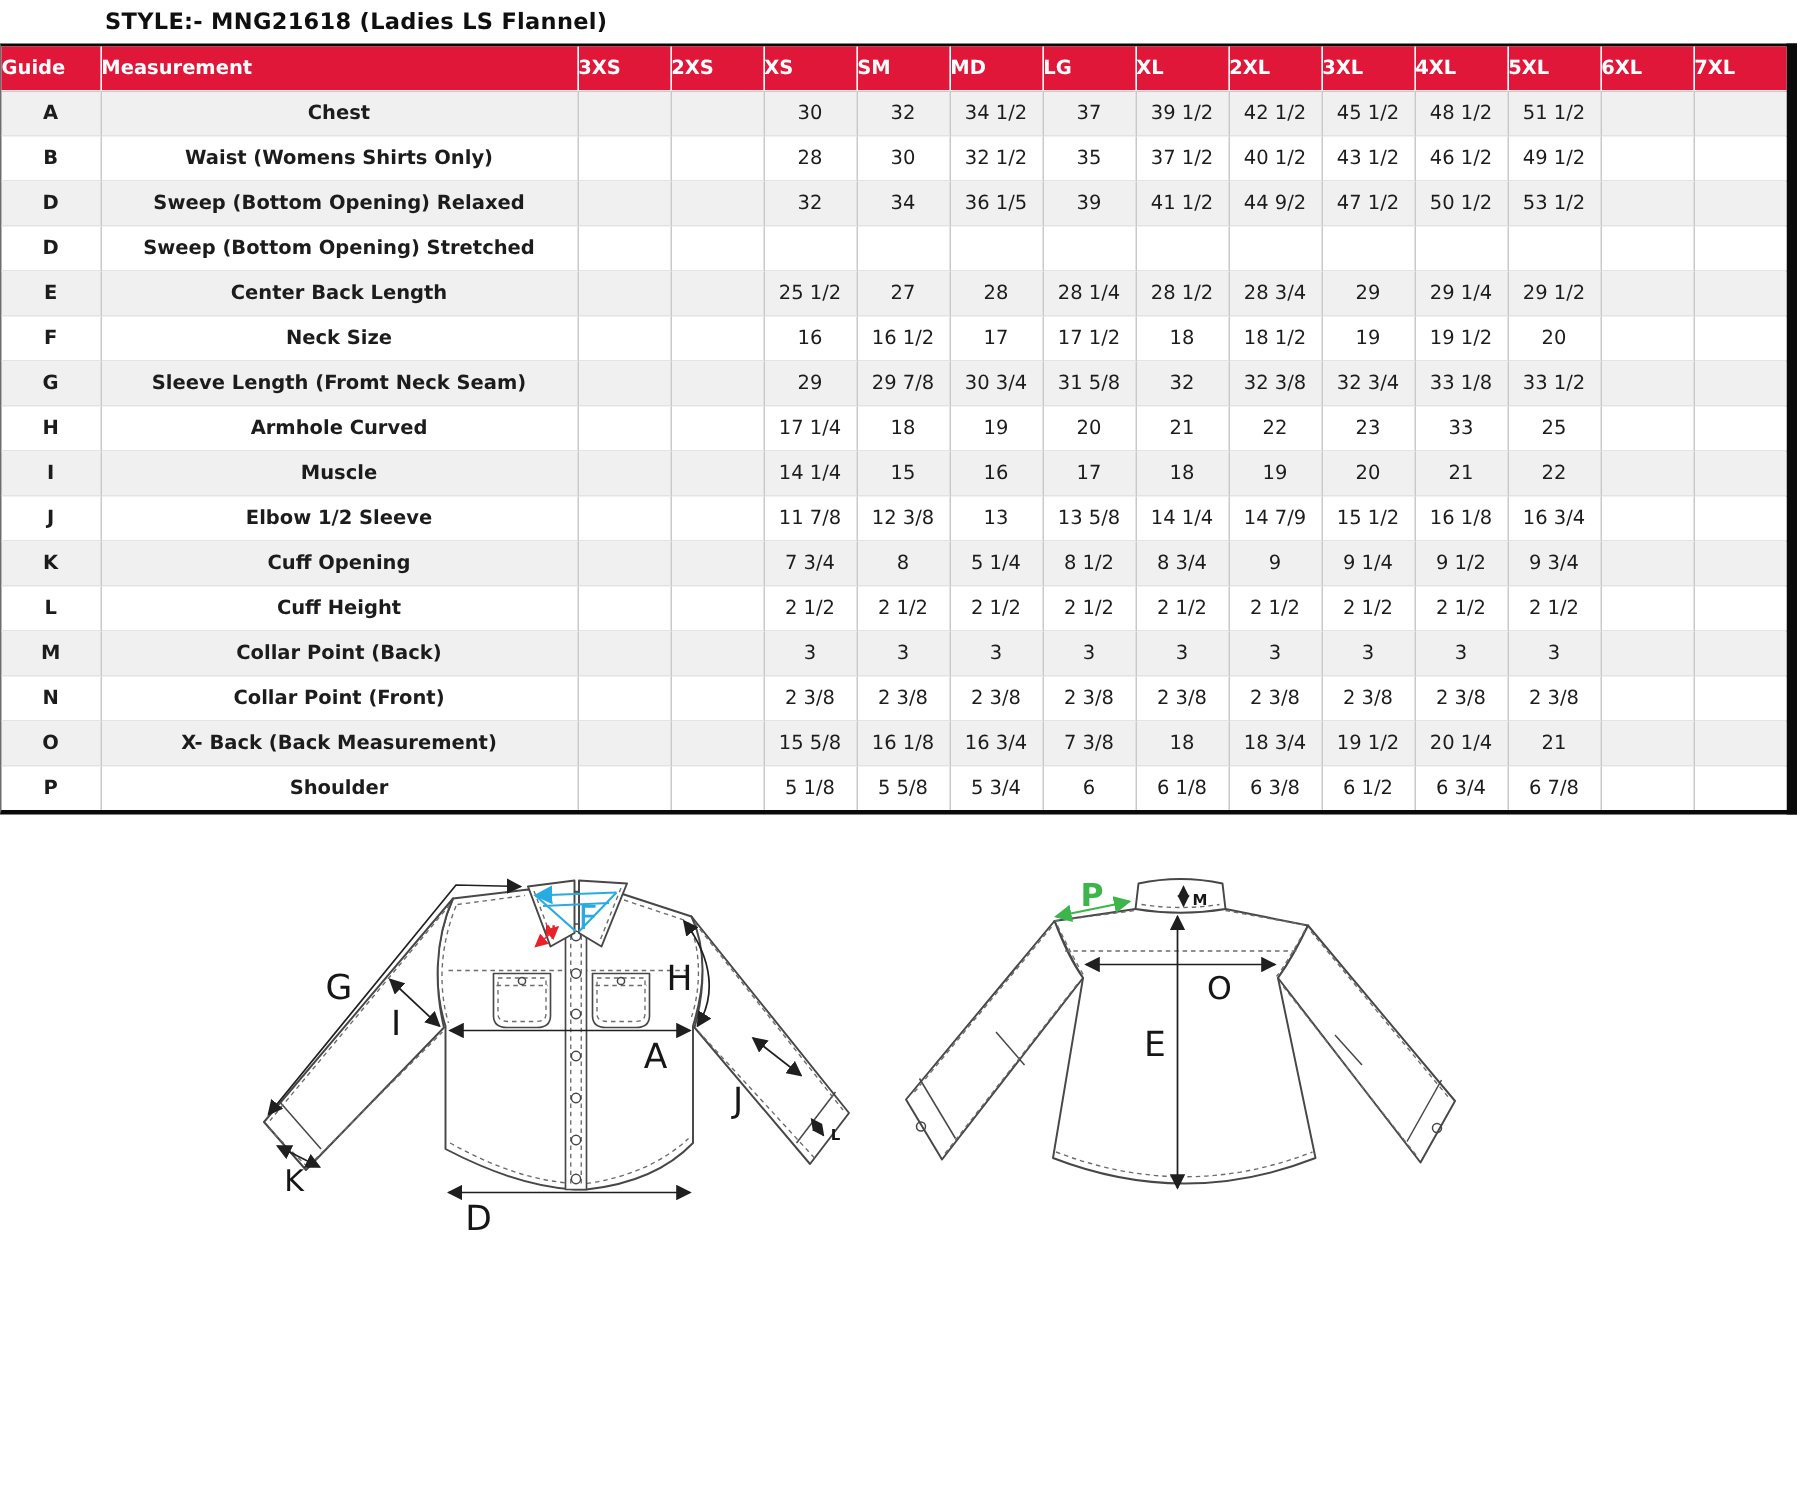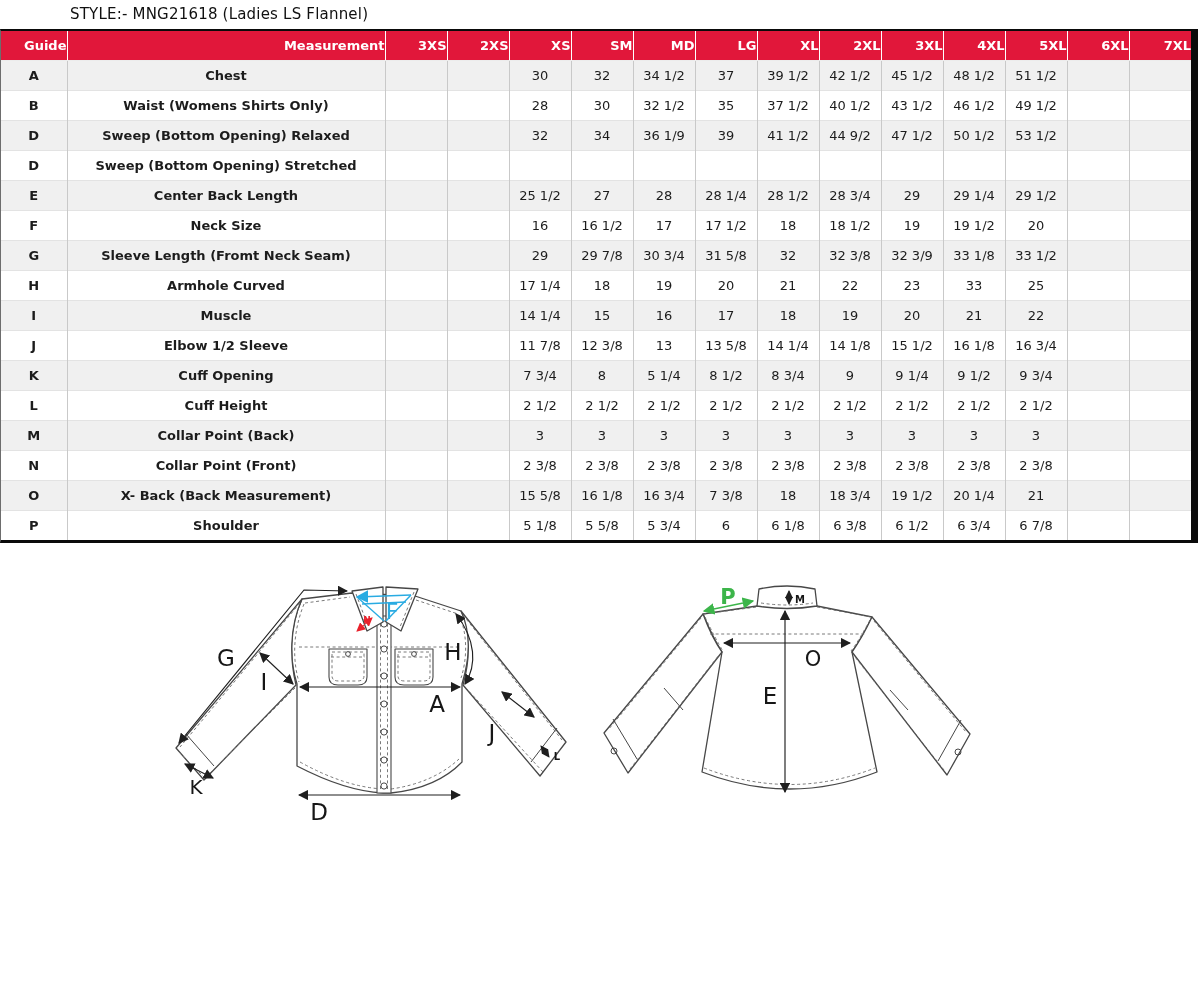--- a/index.html
+++ b/index.html
@@ -2,27 +2,27 @@
 <html style="--header-bg: #E1173A; --row-alt: #F0F0F0; --accent-cyan: #29ABE2; --accent-red: #E8212B; --accent-green: #3CB54A;"><head>
 <meta charset="utf-8">
 <style>
   :root{
     --header-bg:#E1173A; --row-alt:#F0F0F0;
     --accent-cyan:#29ABE2; --accent-red:#E8212B; --accent-green:#3CB54A;
   }
   html,body{margin:0;padding:0;background:#fff;}
   body{font-family:"DejaVu Sans","Liberation Sans",sans-serif;}
   .page{position:relative;width:1200px;height:1000px;background:#fff;overflow:hidden;}
-  .title{position:absolute;left:70px;top:5px;font-size:15px;font-weight:normal;color:#101010;letter-spacing:.2px;}
+  .title{position:absolute;left:70px;top:5px;font-size:15px;font-weight:bold;color:#101010;letter-spacing:.2px;}
   .table-wrap{position:absolute;left:0;top:29px;width:1190px;
     border-top:2px solid #0a0a0a;border-left:1px solid #6d6d6d;
     border-right:7px solid #0a0a0a;border-bottom:3px solid #0a0a0a;background:#fff;}
   table{border-collapse:collapse;table-layout:fixed;width:1190px;}
   th{background:var(--header-bg,#E1173A);color:#fff;font-weight:700;font-size:13px;height:29px;
-     border-left:1px solid #fff;border-bottom:1px solid #ececec;padding:0;text-align:right;white-space:nowrap;}
+     border-left:1px solid #fff;border-bottom:1px solid #ececec;padding:0;text-align:left;white-space:nowrap;}
   th:first-child{border-left:none;}
   td{height:29px;font-size:13px;color:#1c1c1c;text-align:center;padding:0 2px;
      border-left:1px solid #c9c9c9;border-top:1px solid #e3e3e3;white-space:nowrap;overflow:hidden;}
   td:first-child{border-left:none;font-weight:700;}
   td.meas{font-weight:700;}
   tbody tr:nth-child(odd){background:var(--row-alt,#F0F0F0);}
   tbody tr:nth-child(even){background:#fff;}
   svg.diagram{position:absolute;left:0;top:0;width:1200px;height:1000px;}
   
   .ol{stroke:#474747;stroke-width:1.3;fill:#fff;stroke-linejoin:round;}
@@ -119,21 +119,21 @@
             <td></td>
             <td></td>
           </tr>
           <tr>
             <td>D</td>
             <td class="meas">Sweep (Bottom Opening)  Relaxed</td>
             <td></td>
             <td></td>
             <td>32</td>
             <td>34</td>
-            <td>36 1/9</td>
+            <td>36 1/5</td>
             <td>39</td>
             <td>41 1/2</td>
             <td>44 9/2</td>
             <td>47 1/2</td>
             <td>50 1/2</td>
             <td>53 1/2</td>
             <td></td>
             <td></td>
           </tr>
           <tr>
@@ -191,21 +191,21 @@
             <td>G</td>
             <td class="meas">Sleeve Length (Fromt Neck Seam)</td>
             <td></td>
             <td></td>
             <td>29</td>
             <td>29 7/8</td>
             <td>30 3/4</td>
             <td>31 5/8</td>
             <td>32</td>
             <td>32 3/8</td>
-            <td>32 3/9</td>
+            <td>32 3/4</td>
             <td>33 1/8</td>
             <td>33 1/2</td>
             <td></td>
             <td></td>
           </tr>
           <tr>
             <td>H</td>
             <td class="meas">Armhole Curved</td>
             <td></td>
             <td></td>
@@ -241,21 +241,21 @@
           <tr>
             <td>J</td>
             <td class="meas">Elbow 1/2 Sleeve</td>
             <td></td>
             <td></td>
             <td>11 7/8</td>
             <td>12 3/8</td>
             <td>13</td>
             <td>13 5/8</td>
             <td>14 1/4</td>
-            <td>14 1/8</td>
+            <td>14 7/9</td>
             <td>15 1/2</td>
             <td>16 1/8</td>
             <td>16 3/4</td>
             <td></td>
             <td></td>
           </tr>
           <tr>
             <td>K</td>
             <td class="meas">Cuff Opening</td>
             <td></td>

